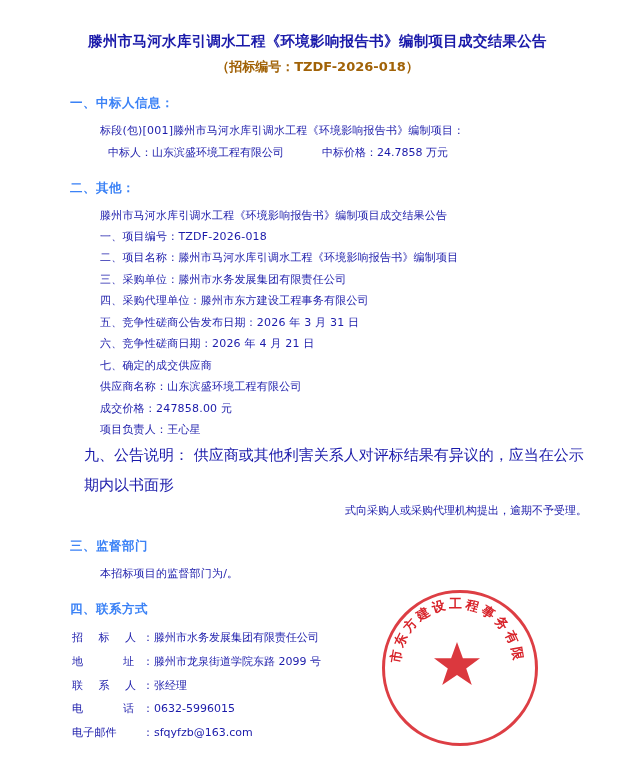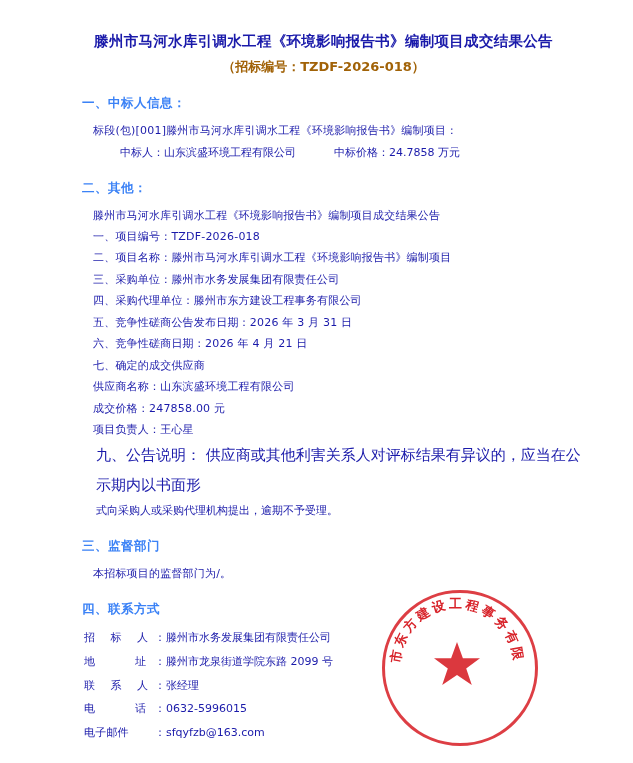--- a/index.html
+++ b/index.html
@@ -13,21 +13,21 @@
     font-family: "DejaVu Sans", "Liberation Sans", sans-serif;
     color: #1a1aaa;
     position: relative;
     overflow: hidden;
   }
   .page {
     position: relative;
     width: 633px;
     height: 763px;
     box-sizing: border-box;
-    padding: 22px 46px 0 60px;
+    padding: 22px 46px 0 48px;
   }
   .doc-title {
     text-align: center;
     font-size: 14.5px;
     font-weight: bold;
     color: #1a1aaa;
     letter-spacing: 0.3px;
     line-height: 1.6;
     margin-top: 8px;
   }
@@ -44,21 +44,21 @@
     font-weight: bold;
     color: #3b82f6;
     margin: 16px 0 8px 22px;
     letter-spacing: 0.5px;
     font-family: Liberation Mono, monospace;
   }
   .para {
     font-size: 11px;
     color: #1a1aaa;
     line-height: 2.0;
-    margin-left: 33px;
+    margin-left: 52px;
     letter-spacing: 0.2px;
   }
   .para.tight {
     line-height: 1.95;
   }
   .row-inline {
     font-size: 11px;
     color: #1a1aaa;
     line-height: 2.0;
     margin-left: 60px;
@@ -72,20 +72,21 @@
     color: #1a1aaa;
     line-height: 2.0;
     margin-left: 36px;
     padding-left: 0;
   }
   .hang-cont {
     font-size: 11px;
     color: #1a1aaa;
     line-height: 2.0;
     margin-left: 36px;
+    text-align: right;
   }
   .contact-list {
     margin-left: 24px;
     margin-top: 4px;
   }
   .contact-row {
     font-size: 11px;
     color: #1a1aaa;
     line-height: 2.15;
     display: flex;

